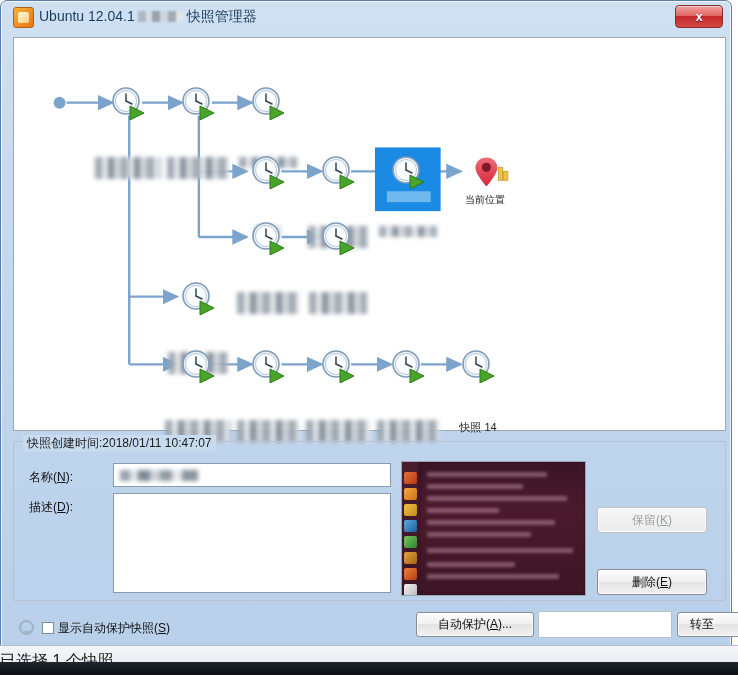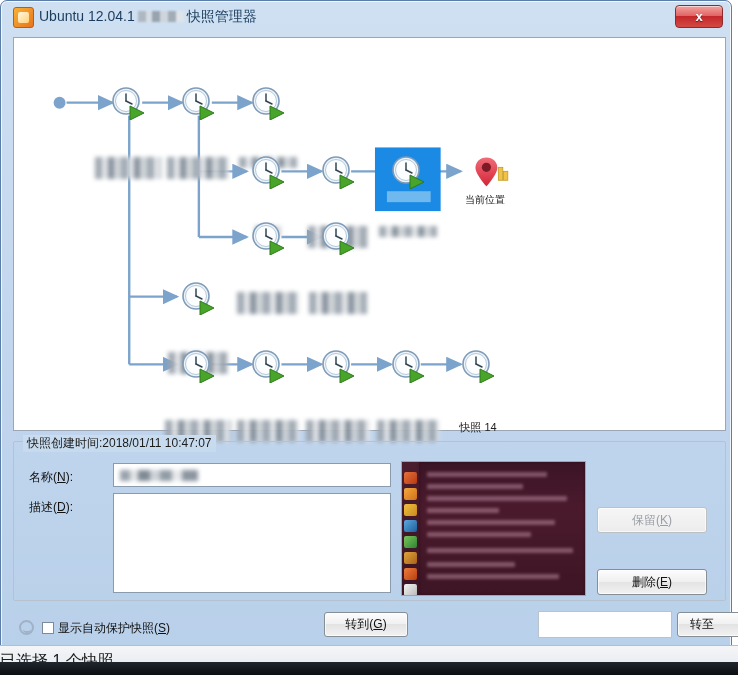--- a/index.html
+++ b/index.html
@@ -377,21 +377,21 @@
     </div>
   </div>
 
   <div class="btn disabled" id="btn-keep">保留(<u>K</u>)</div>
   <div class="btn" id="btn-delete">删除(<u>E</u>)</div>
 
   <div id="help-icon"></div>
   <div id="chk-box"></div>
   <div id="chk-label">显示自动保护快照(<u>S</u>)</div>
 
-  <div class="btn" id="btn-goto">转到(<u>G</u>)</div>
+  <div class="btn" id="btn-autoprotect">自动保护(<u>A</u>)...</div>
   <div id="field-strip"></div>
   <div class="btn" id="btn-edge">转至</div>
 </div>
 
 <div id="statusbar">
   <div id="status-text">已选择 1 个快照</div>
 </div>
 <div id="taskbar"></div>
 
 </body></html>

